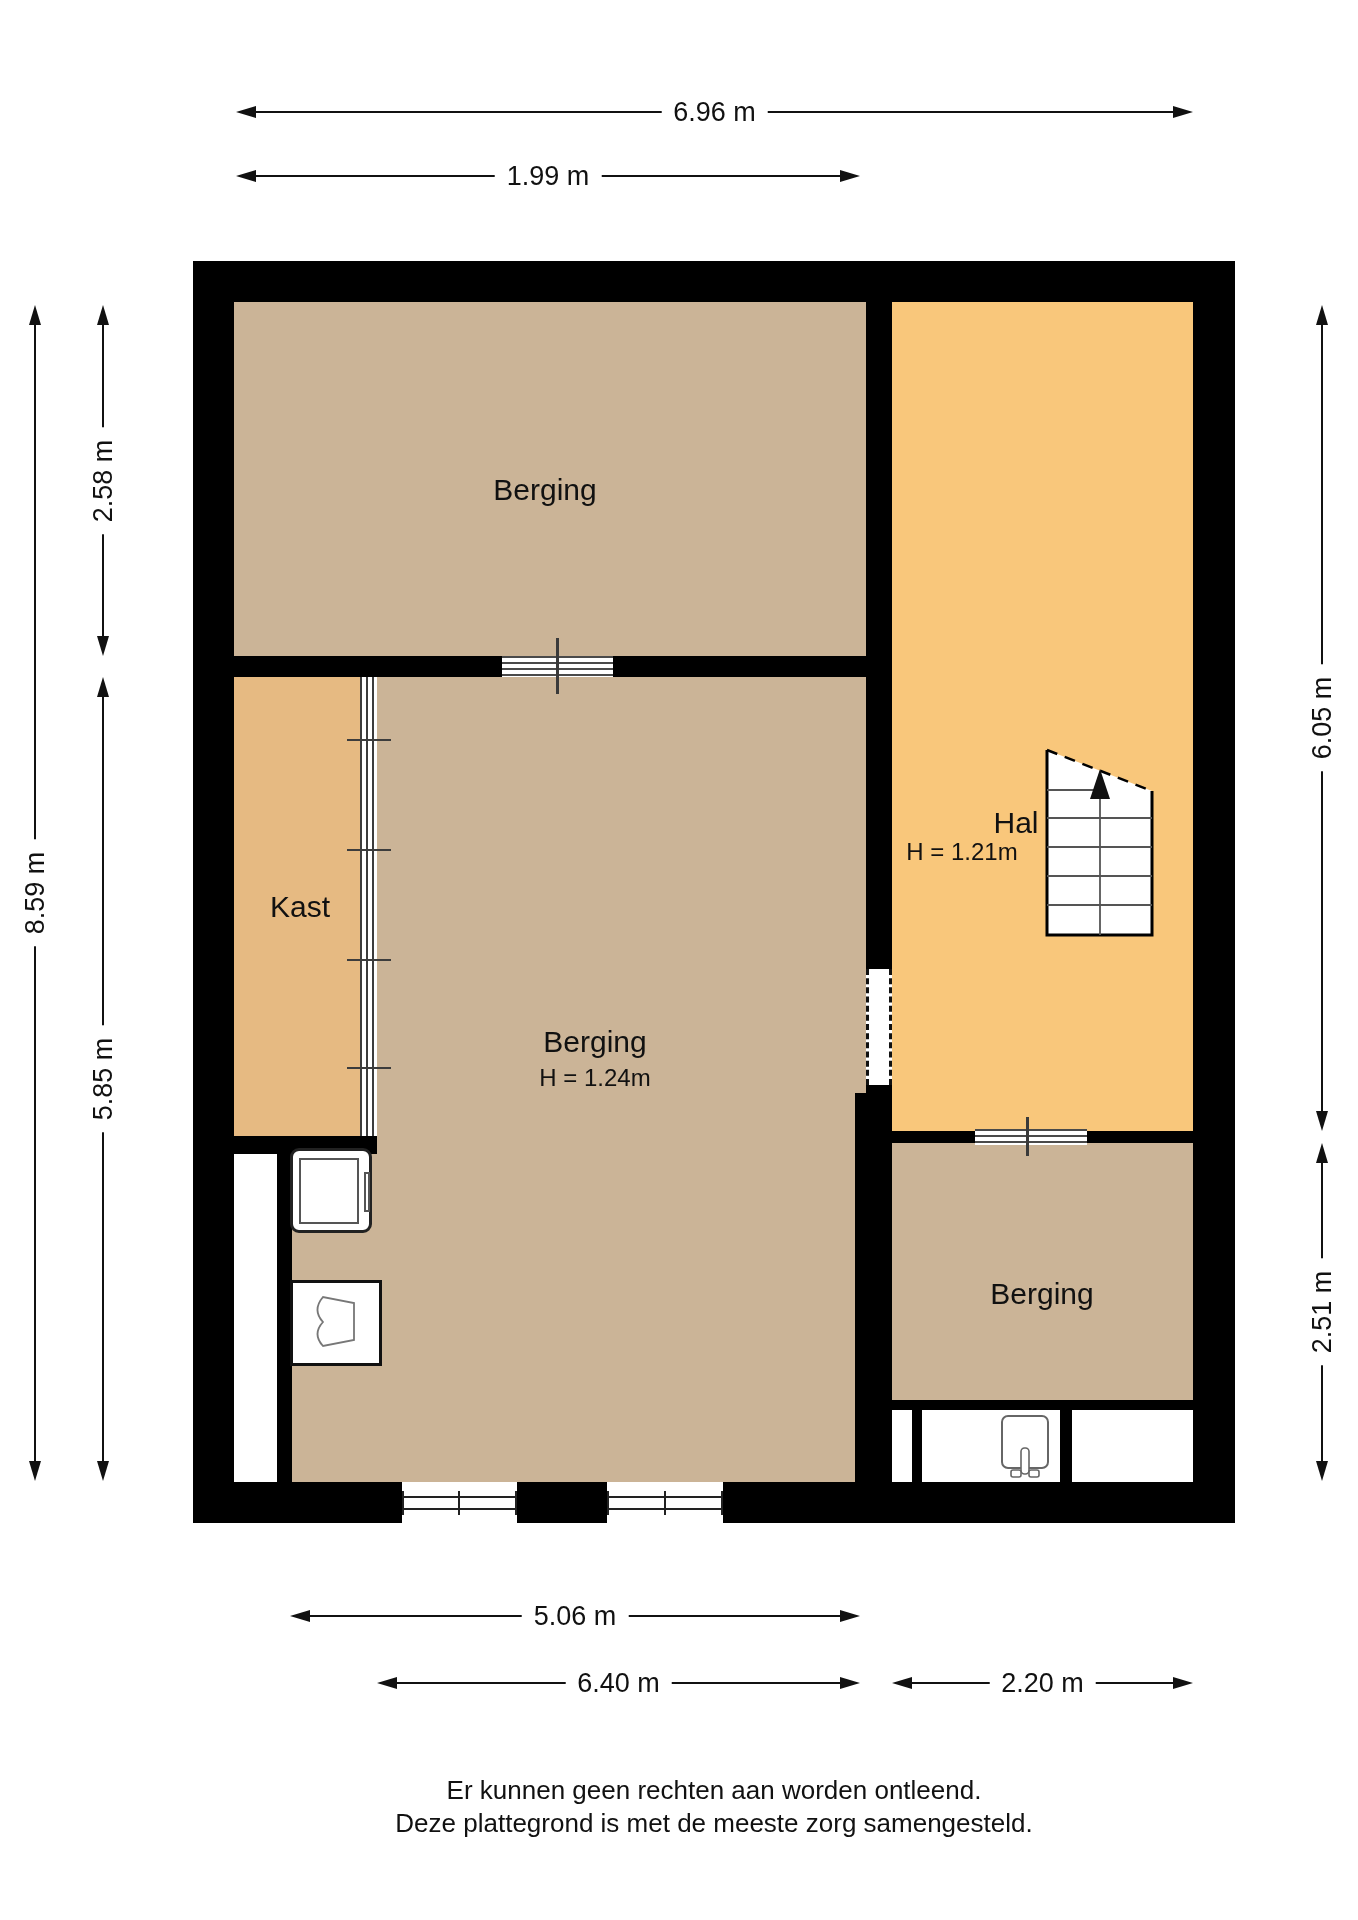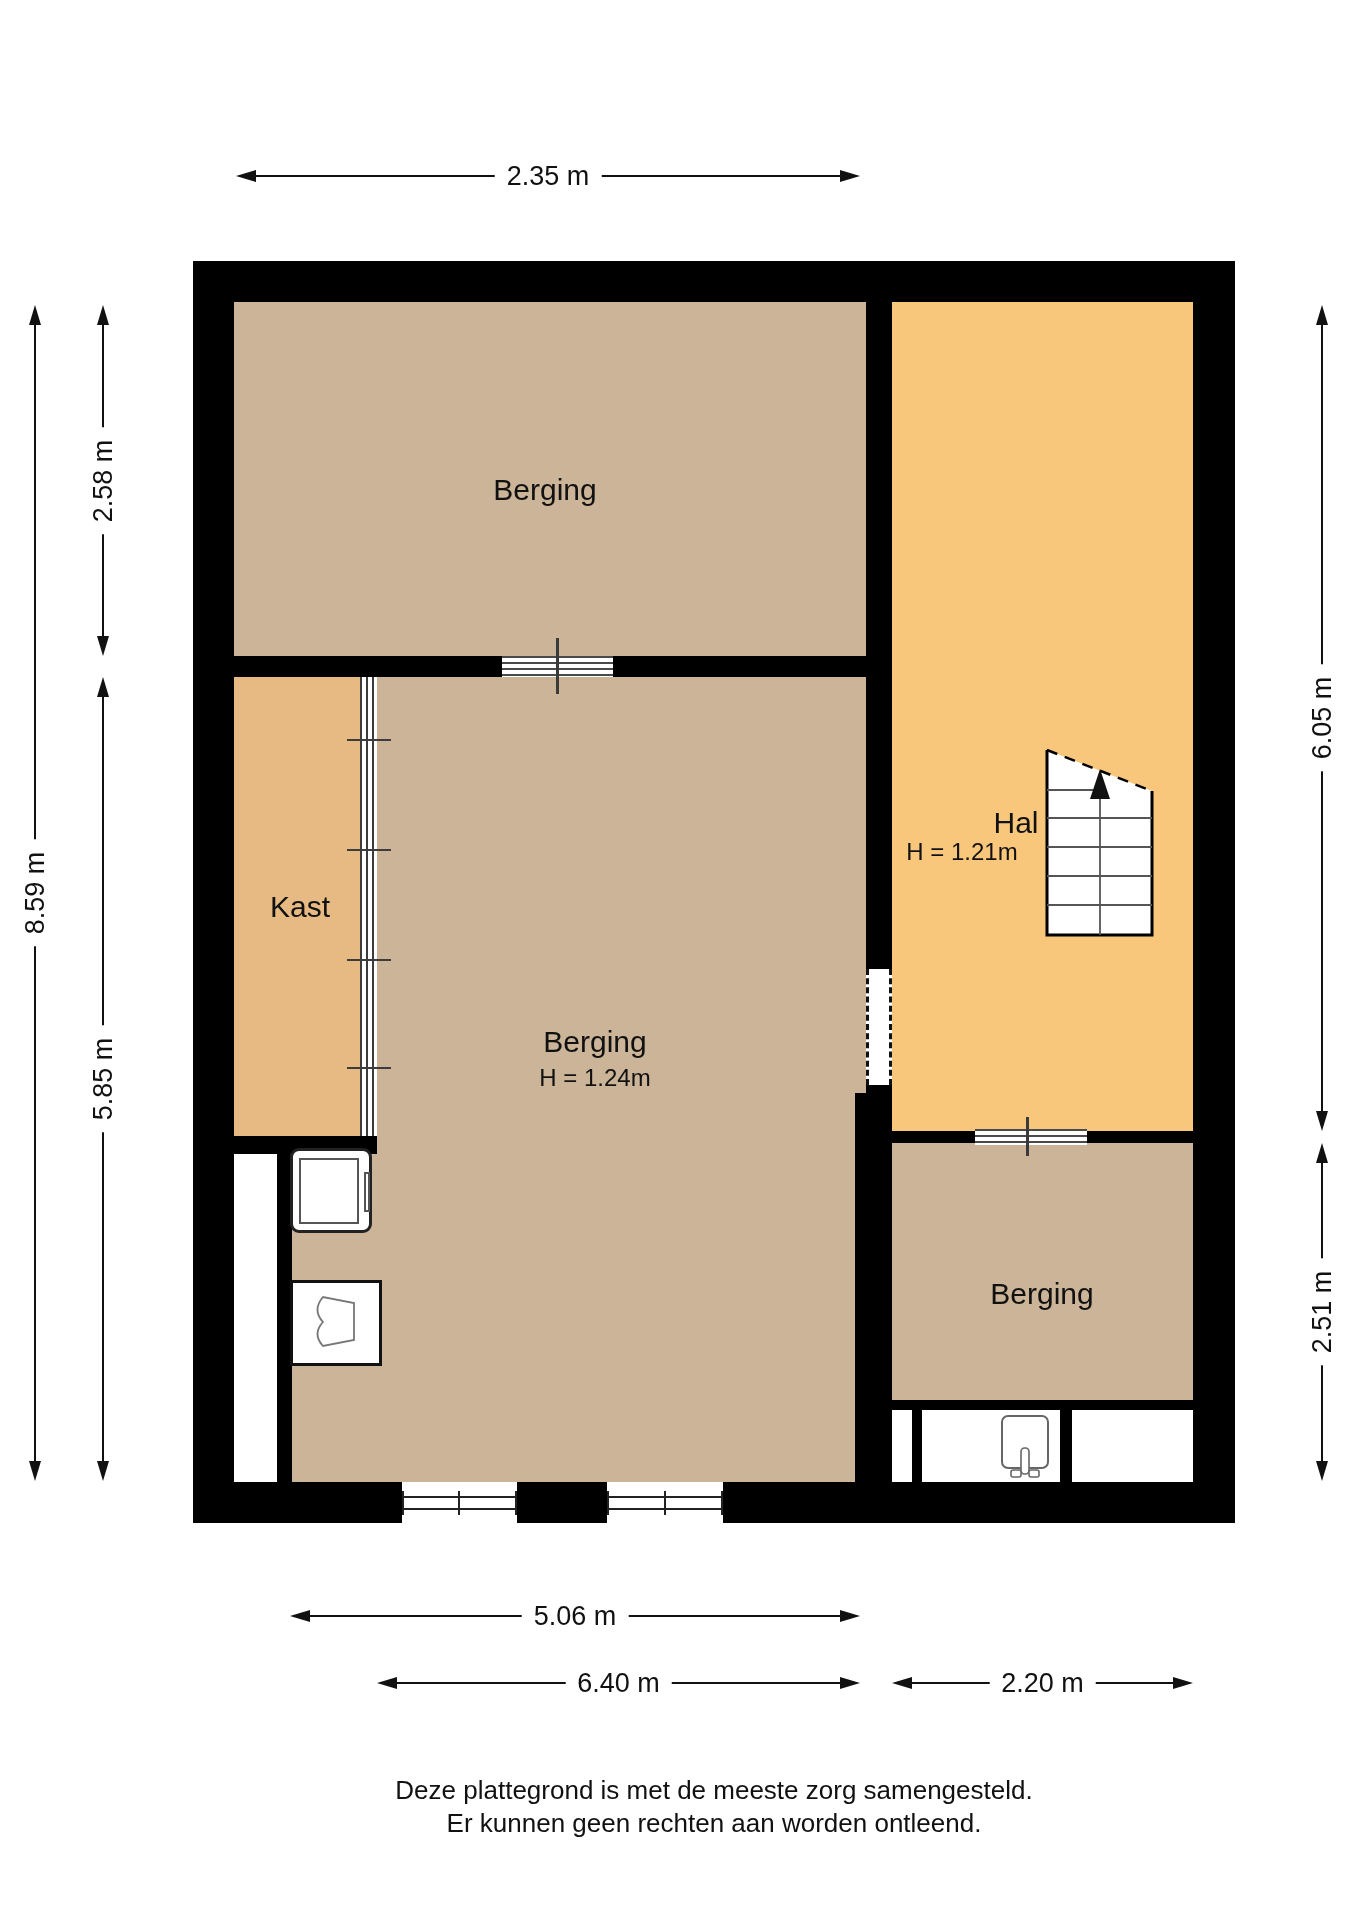--- a/index.html
+++ b/index.html
@@ -136,25 +136,31 @@
   </svg>
 
   <span class="room-label" style="left:545px;top:490px;">Berging</span>
   <span class="room-label" style="left:300px;top:907px;">Kast</span>
   <span class="room-label" style="left:595px;top:1042px;">Berging</span>
   <span class="room-sub" style="left:595px;top:1078px;">H = 1.24m</span>
   <span class="room-label" style="left:1016px;top:823px;">Hal</span>
   <span class="room-sub" style="left:962px;top:852px;">H = 1.21m</span>
   <span class="room-label" style="left:1042px;top:1294px;">Berging</span>
 
+  <div class="dim-h" style="left:236px;top:104px;width:957px;">
+    <span class="ah w"></span>
+      <span class="hline"></span>
+      <span class="ah e"></span>
+    <span class="dlabel">6.96 m</span>
+  </div>
   <div class="dim-h" style="left:236px;top:168px;width:624px;">
     <span class="ah w"></span>
       <span class="hline"></span>
       <span class="ah e"></span>
-    <span class="dlabel">2.35 m</span>
+    <span class="dlabel">1.99 m</span>
   </div>
 
   <div class="dim-v" style="left:27px;top:305px;height:1176px;">
     <span class="ah n"></span>
       <span class="vlineDim"></span>
       <span class="ah s"></span>
     <span class="dlabel rot">8.59 m</span>
   </div>
   <div class="dim-v" style="left:95px;top:305px;height:351px;">
     <span class="ah n"></span>
@@ -195,17 +201,17 @@
     <span class="dlabel">6.40 m</span>
   </div>
   <div class="dim-h" style="left:892px;top:1675px;width:301px;text-align:center;">
     <span class="ah w"></span>
       <span class="hline"></span>
       <span class="ah e"></span>
     <span class="dlabel">2.20 m</span>
   </div>
 
   <div class="footer" style="left:193px;top:1774px;width:1042px;">
+    <div>Er kunnen geen rechten aan worden ontleend.</div>
     <div>Deze plattegrond is met de meeste zorg samengesteld.</div>
-    <div>Er kunnen geen rechten aan worden ontleend.</div>
   </div>
 
 </div>
 
 </body></html>

